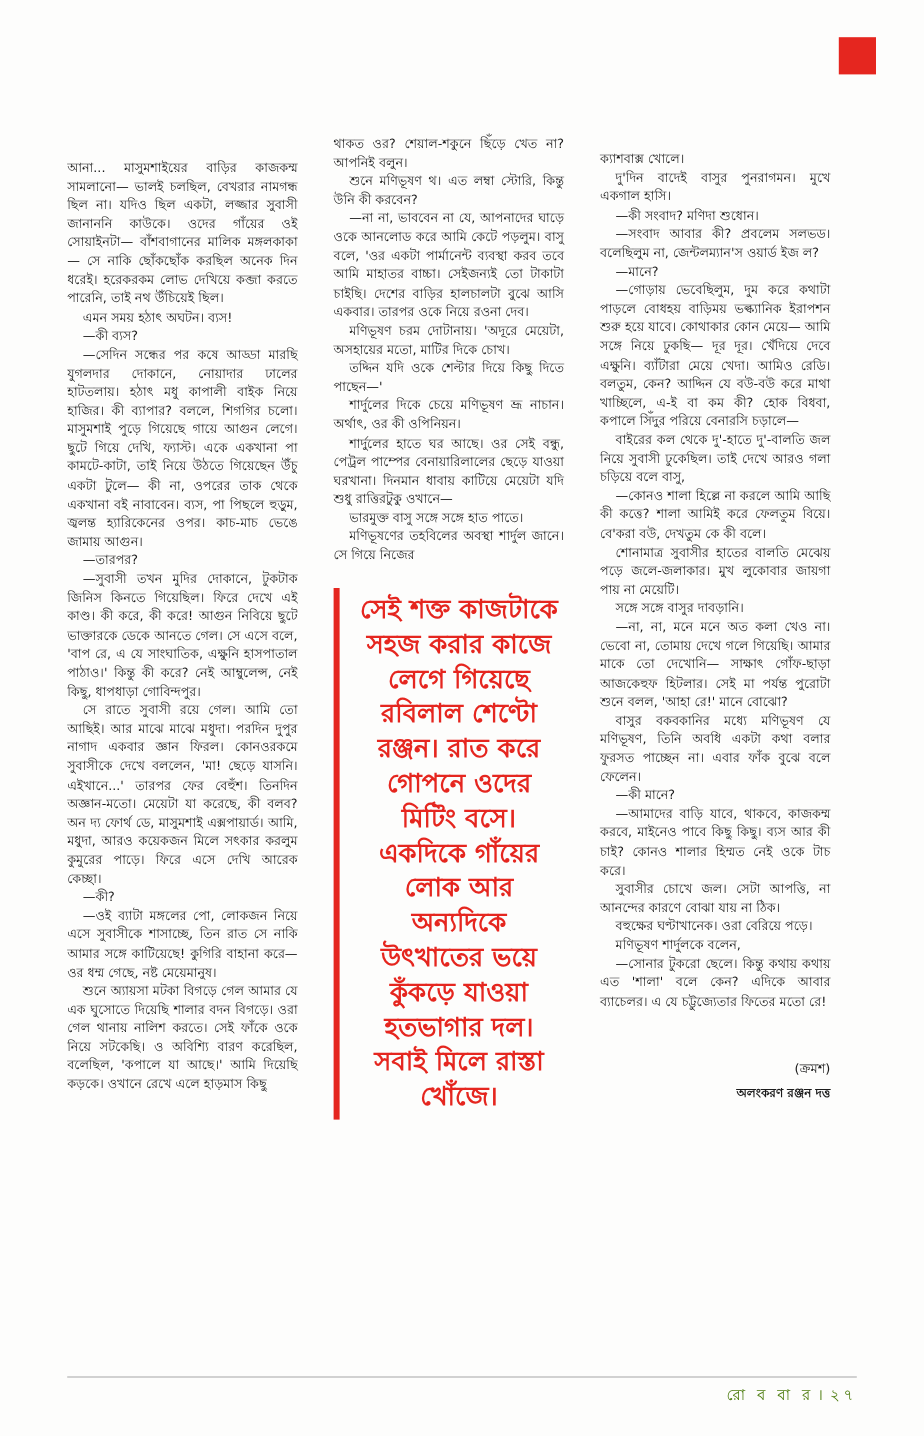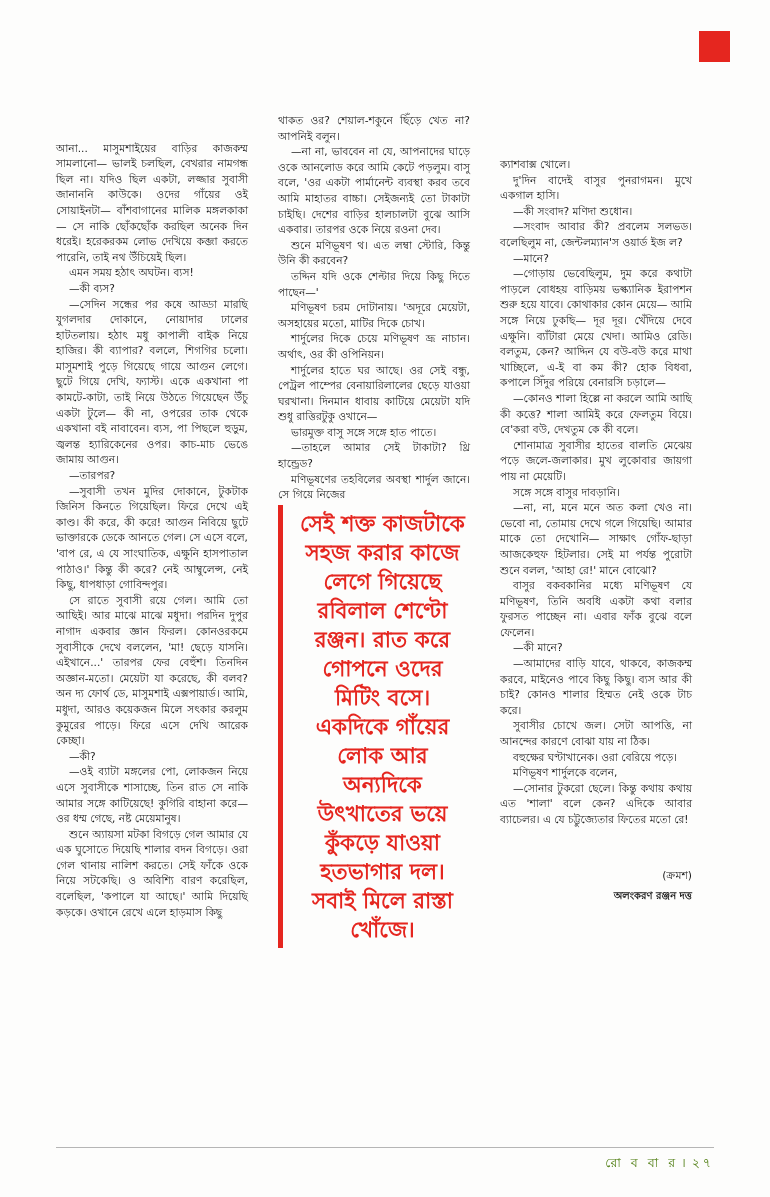--- a/index.html
+++ b/index.html
@@ -25,21 +25,21 @@
   }
   .column {
     flex:0 0 192px; width:192px;
     font-size:10.6px; line-height:15.6px;
     text-align:justify;
     color:var(--text,#1c1c1c);
   }
   .col-paras p { text-indent:13px; }
   .col-paras p:first-child { text-indent:0; }
   .pull-quote {
-    margin-top:2px;
+    margin-top:18px;
     border-left:5px solid var(--accent,#e5261f);
     padding:4px 2px 4px 14px;
     color:var(--accent,#e5261f);
     font-size:21.5px; line-height:29px;
     font-weight:700;
     text-align:center;
     text-indent:0;
   }
   .credits { margin-top:16px; text-align:right; text-indent:0; }
   .credit-serial { display:block; font-size:10.8px;margin-top:40px; }
@@ -77,41 +77,41 @@
           <p>সে রাতে সুবাসী রয়ে গেল। আমি তো আছিই। আর মাঝে মাঝে মধুদা। পরদিন দুপুর নাগাদ একবার জ্ঞান ফিরল। কোনওরকমে সুবাসীকে দেখে বললেন, 'মা! ছেড়ে যাসনি। এইখানে...' তারপর ফের বেহুঁশ। তিনদিন অজ্ঞান-মতো। মেয়েটা যা করেছে, কী বলব? অন দ্য ফোর্থ ডে, মাসুমশাই এক্সপায়ার্ড। আমি, মধুদা, আরও কয়েকজন মিলে সৎকার করলুম কুমুরের পাড়ে। ফিরে এসে দেখি আরেক কেচ্ছা।</p>
           <p>—কী?</p>
           <p>—ওই ব্যাটা মঙ্গলের পো, লোকজন নিয়ে এসে সুবাসীকে শাসাচ্ছে, তিন রাত সে নাকি আমার সঙ্গে কাটিয়েছে! কুগিরি বাহানা করে— ওর ধম্ম গেছে, নষ্ট মেয়েমানুষ।</p>
           <p>শুনে অ্যায়সা মটকা বিগড়ে গেল আমার যে এক ঘুসোতে দিয়েছি শালার বদন বিগড়ে। ওরা গেল থানায় নালিশ করতে। সেই ফাঁকে ওকে নিয়ে সটকেছি। ও অবিশ্যি বারণ করেছিল, বলেছিল, 'কপালে যা আছে।' আমি দিয়েছি কড়কে। ওখানে রেখে এলে হাড়মাস কিছু</p>
         </div>
     </div>
 
     <div class="column">
       <div class="col-paras">
           <p>থাকত ওর? শেয়াল-শকুনে ছিঁড়ে খেত না? আপনিই বলুন।</p>
+          <p>শুনে মণিভূষণ থ। এত লম্বা স্টোরি, কিন্তু উনি কী করবেন?</p>
           <p>—না না, ভাববেন না যে, আপনাদের ঘাড়ে ওকে আনলোড করে আমি কেটে পড়লুম। বাসু বলে, 'ওর একটা পার্মানেন্ট ব্যবস্থা করব তবে আমি মাহাতর বাচ্চা। সেইজন্যই তো টাকাটা চাইছি। দেশের বাড়ির হালচালটা বুঝে আসি একবার। তারপর ওকে নিয়ে রওনা দেব।</p>
-          <p>শুনে মণিভূষণ থ। এত লম্বা স্টোরি, কিন্তু উনি কী করবেন?</p>
+          <p>মণিভূষণ চরম দোটানায়। 'অদূরে মেয়েটা, অসহায়ের মতো, মাটির দিকে চোখ।</p>
           <p>তদ্দিন যদি ওকে শেল্টার দিয়ে কিছু দিতে পাছেন—'</p>
-          <p>মণিভূষণ চরম দোটানায়। 'অদূরে মেয়েটা, অসহায়ের মতো, মাটির দিকে চোখ।</p>
           <p>শার্দুলের দিকে চেয়ে মণিভূষণ ভ্রূ নাচান। অর্থাৎ, ওর কী ওপিনিয়ন।</p>
           <p>শার্দুলের হাতে ঘর আছে। ওর সেই বন্ধু, পেট্রল পাম্পের বেনায়ারিলালের ছেড়ে যাওয়া ঘরখানা। দিনমান ধাবায় কাটিয়ে মেয়েটা যদি শুধু রাত্তিরটুকু ওখানে—</p>
           <p>ভারমুক্ত বাসু সঙ্গে সঙ্গে হাত পাতে।</p>
-          <p>—তাহলে আমার সেই টাকাটা? থ্রি হান্ড্রেড?</p>
           <p>মণিভূষণের তহবিলের অবস্থা শার্দুল জানে। সে গিয়ে নিজের</p>
         </div>
       <figure class="pull-quote">সেই শক্ত কাজটাকে সহজ করার কাজে লেগে গিয়েছে রবিলাল শেণ্টো রঞ্জন। রাত করে গোপনে ওদের মিটিং বসে। একদিকে গাঁয়ের লোক আর অন্যদিকে উৎখাতের ভয়ে কুঁকড়ে যাওয়া হতভাগার দল। সবাই মিলে রাস্তা খোঁজে।</figure>
     </div>
 
     <div class="column">
       <div class="col-paras">
           <p>ক্যাশবাক্স খোলে।</p>
           <p>দু'দিন বাদেই বাসুর পুনরাগমন। মুখে একগাল হাসি।</p>
           <p>—কী সংবাদ? মণিদা শুধোন।</p>
           <p>—সংবাদ আবার কী? প্রবলেম সলভড। বলেছিলুম না, জেন্টলম্যান'স ওয়ার্ড ইজ ল?</p>
           <p>—মানে?</p>
           <p>—গোড়ায় ভেবেছিলুম, দুম করে কথাটা পাড়লে বোধহয় বাড়িময় ভল্ক্যানিক ইরাপশন শুরু হয়ে যাবে। কোথাকার কোন মেয়ে— আমি সঙ্গে নিয়ে ঢুকছি— দূর দূর। খেঁদিয়ে দেবে এক্ষুনি। ব্যাঁটারা মেয়ে খেদা। আমিও রেডি। বলতুম, কেন? আদ্দিন যে বউ-বউ করে মাথা খাচ্ছিলে, এ-ই বা কম কী? হোক বিধবা, কপালে সিঁদুর পরিয়ে বেনারসি চড়ালে—</p>
+          <p>বাইরের কল থেকে দু'-হাতে দু'-বালতি জল নিয়ে সুবাসী ঢুকেছিল। তাই দেখে আরও গলা চড়িয়ে বলে বাসু,</p>
           <p>—কোনও শালা হিল্লে না করলে আমি আছি কী কত্তে? শালা আমিই করে ফেলতুম বিয়ে। বে'করা বউ, দেখতুম কে কী বলে।</p>
           <p>শোনামাত্র সুবাসীর হাতের বালতি মেঝেয় পড়ে জলে-জলাকার। মুখ লুকোবার জায়গা পায় না মেয়েটি।</p>
           <p>সঙ্গে সঙ্গে বাসুর দাবড়ানি।</p>
           <p>—না, না, মনে মনে অত কলা খেও না। ভেবো না, তোমায় দেখে গলে গিয়েছি। আমার মাকে তো দেখোনি— সাক্ষাৎ গোঁফ-ছাড়া আজকেহুফ হিটলার। সেই মা পর্যন্ত পুরোটা শুনে বলল, 'আহা রে!' মানে বোঝো?</p>
           <p>বাসুর বকবকানির মধ্যে মণিভূষণ যে মণিভূষণ, তিনি অবধি একটা কথা বলার ফুরসত পাচ্ছেন না। এবার ফাঁক বুঝে বলে ফেলেন।</p>
           <p>—কী মানে?</p>
           <p>—আমাদের বাড়ি যাবে, থাকবে, কাজকম্ম করবে, মাইনেও পাবে কিছু কিছু। ব্যস আর কী চাই? কোনও শালার হিম্মত নেই ওকে টাচ করে।</p>
           <p>সুবাসীর চোখে জল। সেটা আপত্তি, না আনন্দের কারণে বোঝা যায় না ঠিক।</p>
           <p>বহুক্ষের ঘণ্টাখানেক। ওরা বেরিয়ে পড়ে।</p>
           <p>মণিভূষণ শার্দুলকে বলেন,</p>

